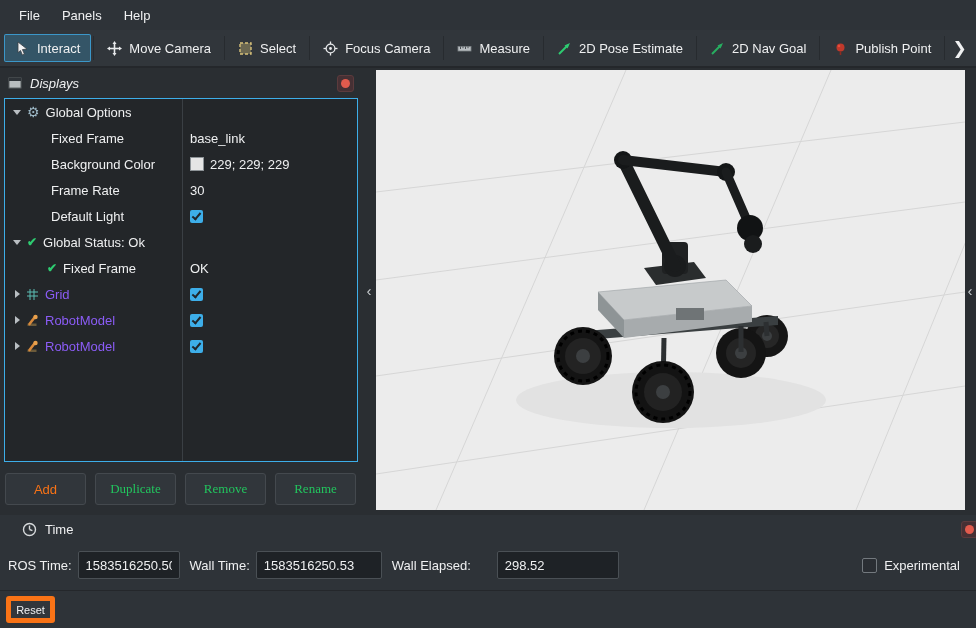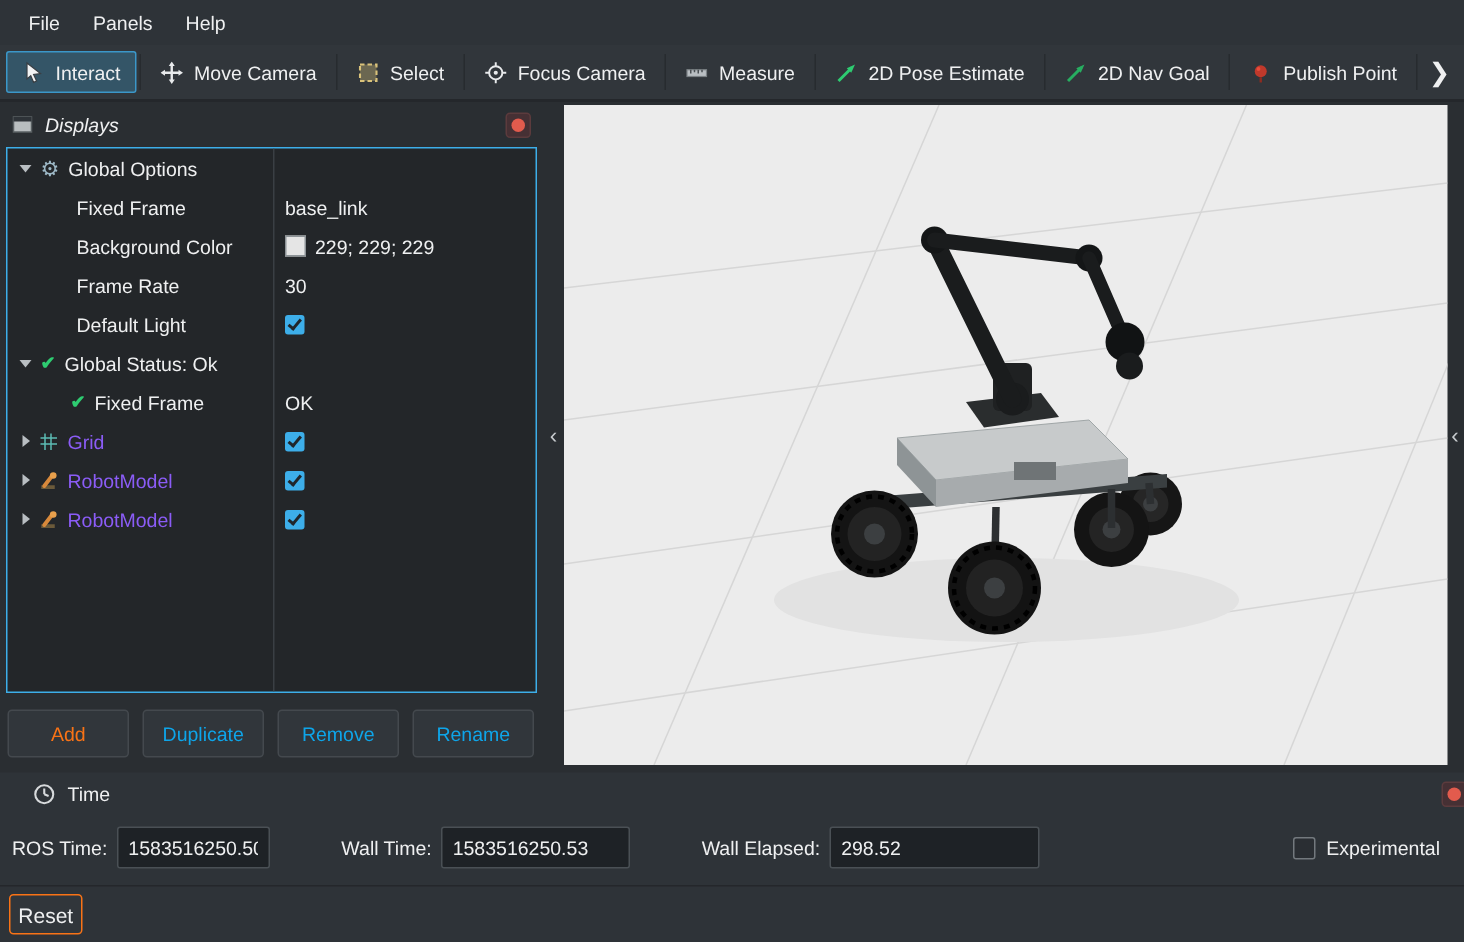--- a/index.html
+++ b/index.html
@@ -35,40 +35,40 @@
   .exp-closed { width:0; height:0; border-top:4px solid transparent; border-bottom:4px solid transparent; border-left:5px solid #b9bec2; flex:none; }
   .gear-glyph { color:#9db8c6; font-size:14px; line-height:1; }
   .check-glyph { color:#2ecc71; font-size:12px; font-weight:bold; line-height:1; }
   .display-name { color:#8b5cf6; }
   .swatch { width:14px; height:14px; background:#e5e5e5; border:1px solid #8d9397; flex:none; }
   .cb { position:relative; width:13px; height:13px; border-radius:2px; background:#3daee9; flex:none; }
   .cb::after { content:""; position:absolute; left:4px; top:1px; width:3px; height:7px; border:solid #20262b; border-width:0 2px 2px 0; transform:rotate(40deg); }
   .cb-un { width:15px; height:15px; border-radius:2px; background:#2a2e33; border:1px solid #73797e; flex:none; }
   .panel-buttons { position:absolute; left:0; top:403px; width:100%; height:32px; }
   .pbtn { position:absolute; top:0; width:81px; height:32px; background:#31363b; border:1px solid #44494e; border-radius:3px; color:#f97316; display:flex; align-items:center; justify-content:center; font-size:13px; }
-  .pbtn.disabled { color:#0ea5e9; }
+  .pbtn.disabled { color:#22c55e;font-family:Liberation Serif, serif; }
 
   
   .split-handle { position:absolute; width:12px; height:18px; color:#c7cbce; font-size:15px; display:flex; align-items:center; justify-content:center; }
 
   
   .viewport { position:absolute; left:376px; top:70px; width:589px; height:440px; background:#ececec; }
 
   
   .time-panel { position:absolute; left:0; top:515px; width:976px; height:75px; background:#2e3338; }
   .time-header { position:absolute; left:12px; top:0; width:100%; height:28px; display:flex; align-items:center; padding:0 10px;justify-content:space-between; }
-  .time-fields { position:absolute; left:0; top:33px; width:100%; height:34px; display:flex; align-items:center; padding-left:8px;gap:38px; }
+  .time-fields { position:absolute; left:0; top:33px; width:100%; height:34px; display:flex; align-items:center; padding-left:8px; }
   .tlabel { margin-right:6px; white-space:nowrap; }
   .tgroup { display:flex; align-items:center; margin-right:10px; }
   .tinput { height:28px; background:#1e2226; border:1px solid #4a5055; border-radius:2px; color:#eff0f1; font-family:"Liberation Sans", sans-serif; font-size:13px; padding:0 7px; }
   .experimental { display:flex; align-items:center; gap:7px; margin-left:auto; margin-right:16px; }
 
   
   .statusbar { position:absolute; left:0; top:590px; width:976px; height:38px; background:#2e3338; border-top:1px solid #24272b; }
-  .reset-btn { position:absolute; left:6px; top:5px; width:49px; height:27px; background:#31363b; border:1px solid #f97316; border-radius:3px; color:#eff0f1; display:flex; align-items:center; justify-content:center; font-size:14px; }
+  .reset-btn { position:absolute; left:6px; top:5px; width:49px; height:27px; background:#31363b; border:5px solid #f97316; border-radius:3px; color:#eff0f1; display:flex; align-items:center; justify-content:center; font-size:11px; }
   .fps { position:absolute; right:22px; top:11px; color:#14b8a6;margin-top:43px; }
 </style>
 </head>
 <body>
 
 <div class="app">
 
   <div class="menubar">
     <span class="menu-item">File</span>
     <span class="menu-item">Panels</span>
@@ -390,21 +390,21 @@
       <div class="tgroup">
         <span class="tlabel">ROS Time:</span>
         <input class="tinput" style="width: 102px;" value="1583516250.50">
       </div>
       <div class="tgroup">
         <span class="tlabel">Wall Time:</span>
         <input class="tinput" style="width: 126px;" value="1583516250.53">
       </div>
       <div class="tgroup">
         <span class="tlabel">Wall Elapsed:</span>
-        <input class="tinput" style="width: 140px;" value="298.52">
+        <input class="tinput" style="width: 122px; margin-left: 20px;" value="298.52">
       </div>
       <div class="experimental">
         <span class="cb-un"></span>
         <span>Experimental</span>
       </div>
     </div>
   </div>
 
   <div class="statusbar">
     <div class="reset-btn">Reset</div>

